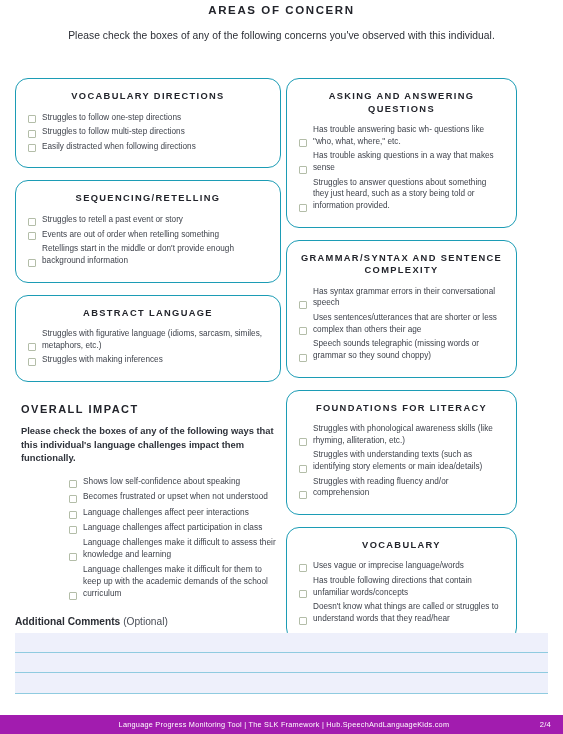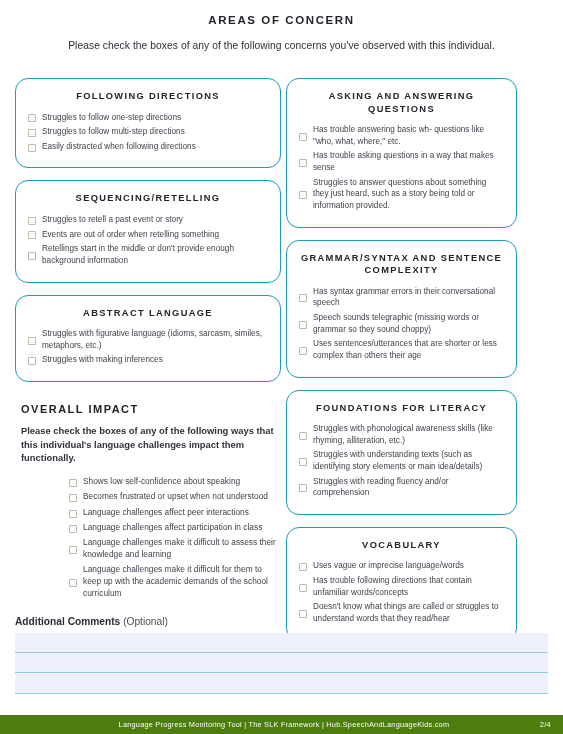--- a/index.html
+++ b/index.html
@@ -24,21 +24,21 @@
   }
 
   
   .page-title {
     text-align: center;
     font-size: 11.5px;
     font-weight: bold;
     letter-spacing: 1.6px;
     color: #22242b;
     margin: 0;
-    padding-top: 14px;
+    padding-top: 4px;
   }
   .page-subtitle {
     text-align: center;
     font-size: 10.3px;
     color: #2c2f36;
     margin: 4px;
     padding-top: 10px;
     letter-spacing: 0.05px;
   }
 
@@ -78,21 +78,21 @@
     font-weight: bold;
     letter-spacing: 1.35px;
     color: #22242b;
     line-height: 1.35;
     margin: 0 0 9px 0;
   }
 
   
   .check-row {
     display: flex;
-    align-items: center;
+    align-items: flex-end;
     margin-bottom: 3px;
   }
   .checkbox {
     width: 8px;
     height: 8px;
     min-width: 8px;
     border: 1px solid #b3bda8;
     background: #ffffff;
     margin-top: 2px;
     margin-right: 6px;
@@ -154,21 +154,21 @@
   }
   .comment-line:last-child { border-bottom: none; }
 
   
   .footer {
     position: absolute;
     left: 0;
     bottom: 0;
     width: 563px;
     height: 19px;
-    background: #4d7c0f;
+    background: #a21caf;
     display: flex;
     align-items: center;
   }
   .footer-text {
     flex: 1;
     text-align: center;
     font-size: 7.3px;
     color: #ffffff;
     letter-spacing: 0.25px;
     padding-left: 28px;
@@ -184,21 +184,21 @@
 <body>
 
 <div class="page">
 
   <h1 class="page-title">AREAS OF CONCERN</h1>
   <p class="page-subtitle">Please check the boxes of any of the following concerns you've observed with this individual.</p>
 
   <div class="columns">
     <div class="col col-left" id="left-col">
         <div class="card">
-          <div class="card-title">FOLLOWING DIRECTIONS</div>
+          <div class="card-title">VOCABULARY DIRECTIONS</div>
           <div class="check-row">
             <span class="checkbox"></span>
             <span class="check-label">Struggles to follow one-step directions</span>
           </div>
           <div class="check-row">
             <span class="checkbox"></span>
             <span class="check-label">Struggles to follow multi-step directions</span>
           </div>
           <div class="check-row">
             <span class="checkbox"></span>
@@ -277,25 +277,25 @@
           </div>
         </div>
         <div class="card">
           <div class="card-title">GRAMMAR/SYNTAX AND SENTENCE COMPLEXITY</div>
           <div class="check-row">
             <span class="checkbox"></span>
             <span class="check-label">Has syntax grammar errors in their conversational speech</span>
           </div>
           <div class="check-row">
             <span class="checkbox"></span>
+            <span class="check-label">Uses sentences/utterances that are shorter or less complex than others their age</span>
+          </div>
+          <div class="check-row">
+            <span class="checkbox"></span>
             <span class="check-label">Speech sounds telegraphic (missing words or grammar so they sound choppy)</span>
-          </div>
-          <div class="check-row">
-            <span class="checkbox"></span>
-            <span class="check-label">Uses sentences/utterances that are shorter or less complex than others their age</span>
           </div>
         </div>
         <div class="card">
           <div class="card-title">FOUNDATIONS FOR LITERACY</div>
           <div class="check-row">
             <span class="checkbox"></span>
             <span class="check-label">Struggles with phonological awareness skills (like rhyming, alliteration, etc.)</span>
           </div>
           <div class="check-row">
             <span class="checkbox"></span>

